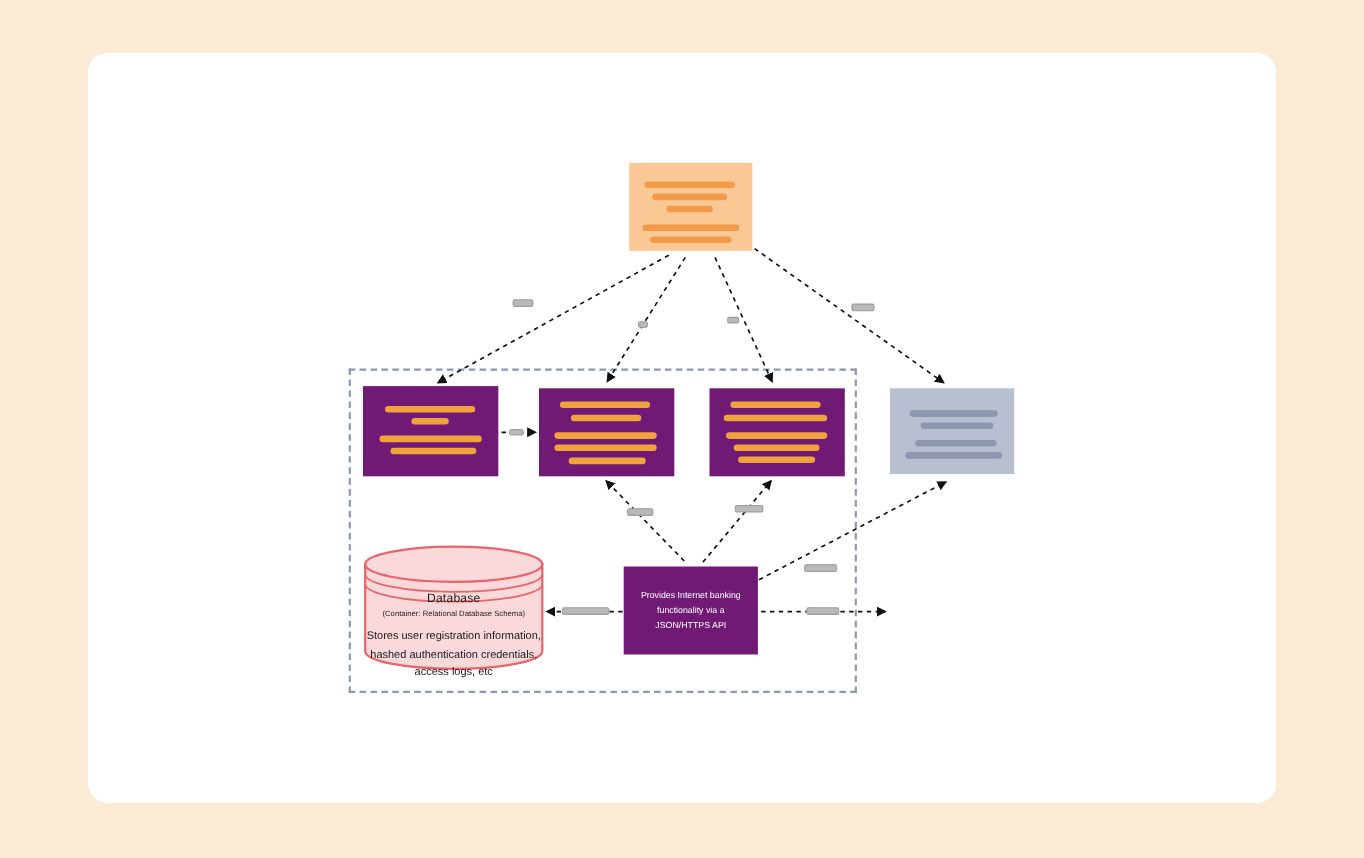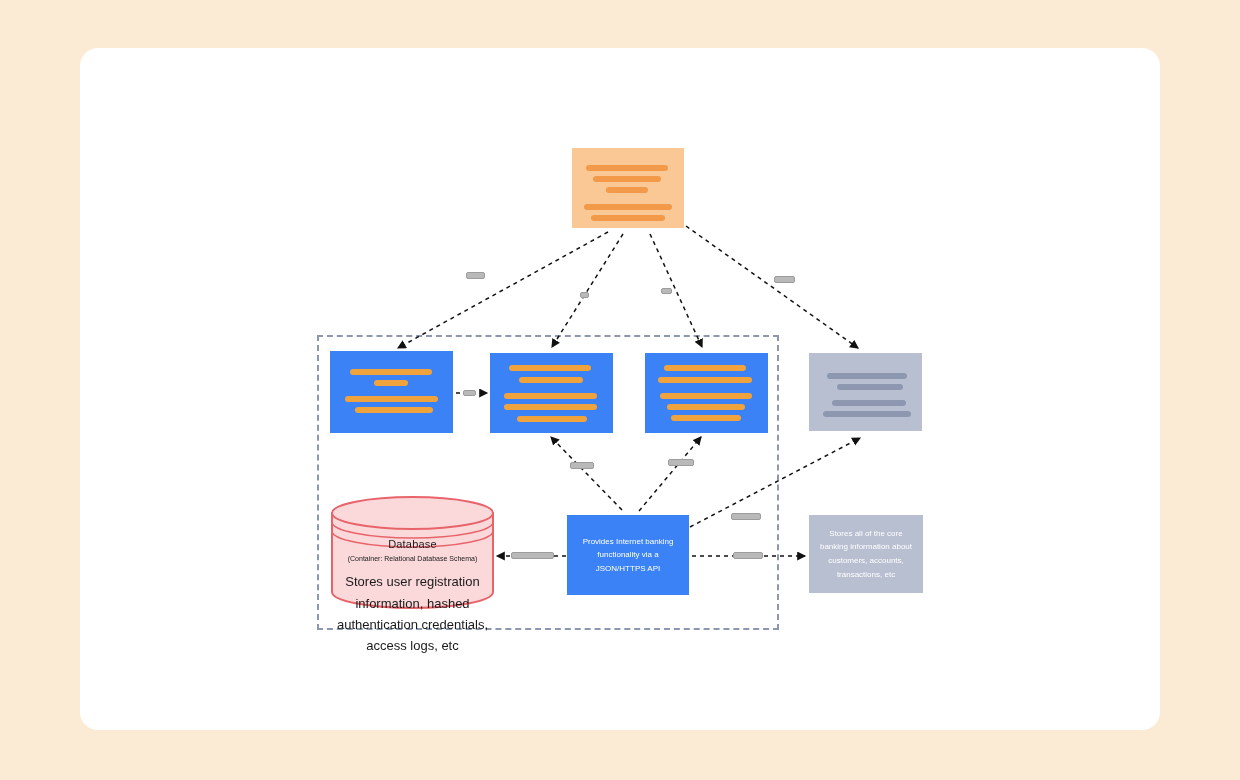--- a/index.html
+++ b/index.html
@@ -13,21 +13,21 @@
   .card{
     position:absolute;left:80px;top:48px;
     width:1080px;height:682px;
     background:#FFFFFF;border-radius:18px;
   }
   .canvas{position:absolute;left:0;top:0;width:1240px;height:780px;}
   svg.edges{position:absolute;left:0;top:0;width:1240px;height:780px;pointer-events:none;}
 
   
   .node{position:absolute;box-sizing:border-box;}
-  .box-orange{background:#3b82f6;}
+  .box-orange{background:#701a75;}
   .box-orange-dark{background:#FAC894;}
   .box-gray{background:#B8BFD0;}
 
   .redact{
     position:absolute;height:6px;border-radius:3px;
     background:#F0A33C;
   }
   .redact-gray{background:#8D97B0;}
   .redact-dark{background:#F2994A;}
 
@@ -45,21 +45,21 @@
     left:330px;top:495px;width:165px;height:115px;
   }
   .db svg{position:absolute;left:0;top:0;}
   .db-text{
     position:absolute;left:0;top:42px;width:165px;
     text-align:center;color:#1A1A1A;
     line-height:1.45;
   }
   .db-title{font-size:11px;font-weight:normal;letter-spacing:.2px;}
   .db-sub{font-size:7px;margin-top:1px;}
-  .db-desc{font-size:13px;margin-top:7px;line-height:1.65;}
+  .db-desc{font-size:10px;margin-top:7px;line-height:1.65;}
 
   .white-text{
     position:absolute;left:0;top:0;width:100%;height:100%;
     display:flex;align-items:center;justify-content:center;
     text-align:center;color:#FFFFFF;font-size:8px;line-height:1.7;
     box-sizing:border-box;padding:6px 10px;
   }
 
   .edge-label{
     position:absolute;height:7px;border-radius:2px;
@@ -149,23 +149,20 @@
       <div class="redact redact-gray" style="left:18px;top:20px;width:80px;"></div>
       <div class="redact redact-gray" style="left:28px;top:31px;width:66px;"></div>
       <div class="redact redact-gray" style="left:23px;top:47px;width:74px;"></div>
       <div class="redact redact-gray" style="left:14px;top:58px;width:88px;"></div>
     </div>
 
     <div class="node box-orange" style="left:567px;top:515px;width:122px;height:80px;">
       <div class="white-text">Provides Internet banking functionality via a JSON/HTTPS API</div>
     </div>
 
-    <div class="node box-gray" style="left:809px;top:515px;width:114px;height:78px;">
-      <div class="white-text">Stores all of the core banking information about customers, accounts, transactions, etc</div>
-    </div>
 
     <div class="db">
       <svg width="165" height="115" viewBox="0 0 165 115">
         <path d="M2,18 L2,97 a80.5,16 0 0 0 161,0 L163,18 z" fill="#FBD9DA" stroke="#E8646B" stroke-width="2"></path>
         <ellipse cx="82.5" cy="18" rx="80.5" ry="16" fill="#FBD9DA" stroke="#E8646B" stroke-width="2"></ellipse>
         <path d="M2,27 a80.5,16 0 0 0 161,0" fill="none" stroke="#E8646B" stroke-width="1.6"></path>
         <path d="M2,36 a80.5,16 0 0 0 161,0" fill="none" stroke="#E8646B" stroke-width="1.6"></path>
       </svg>
       <div class="db-text">
         <div class="db-title">Database</div>

